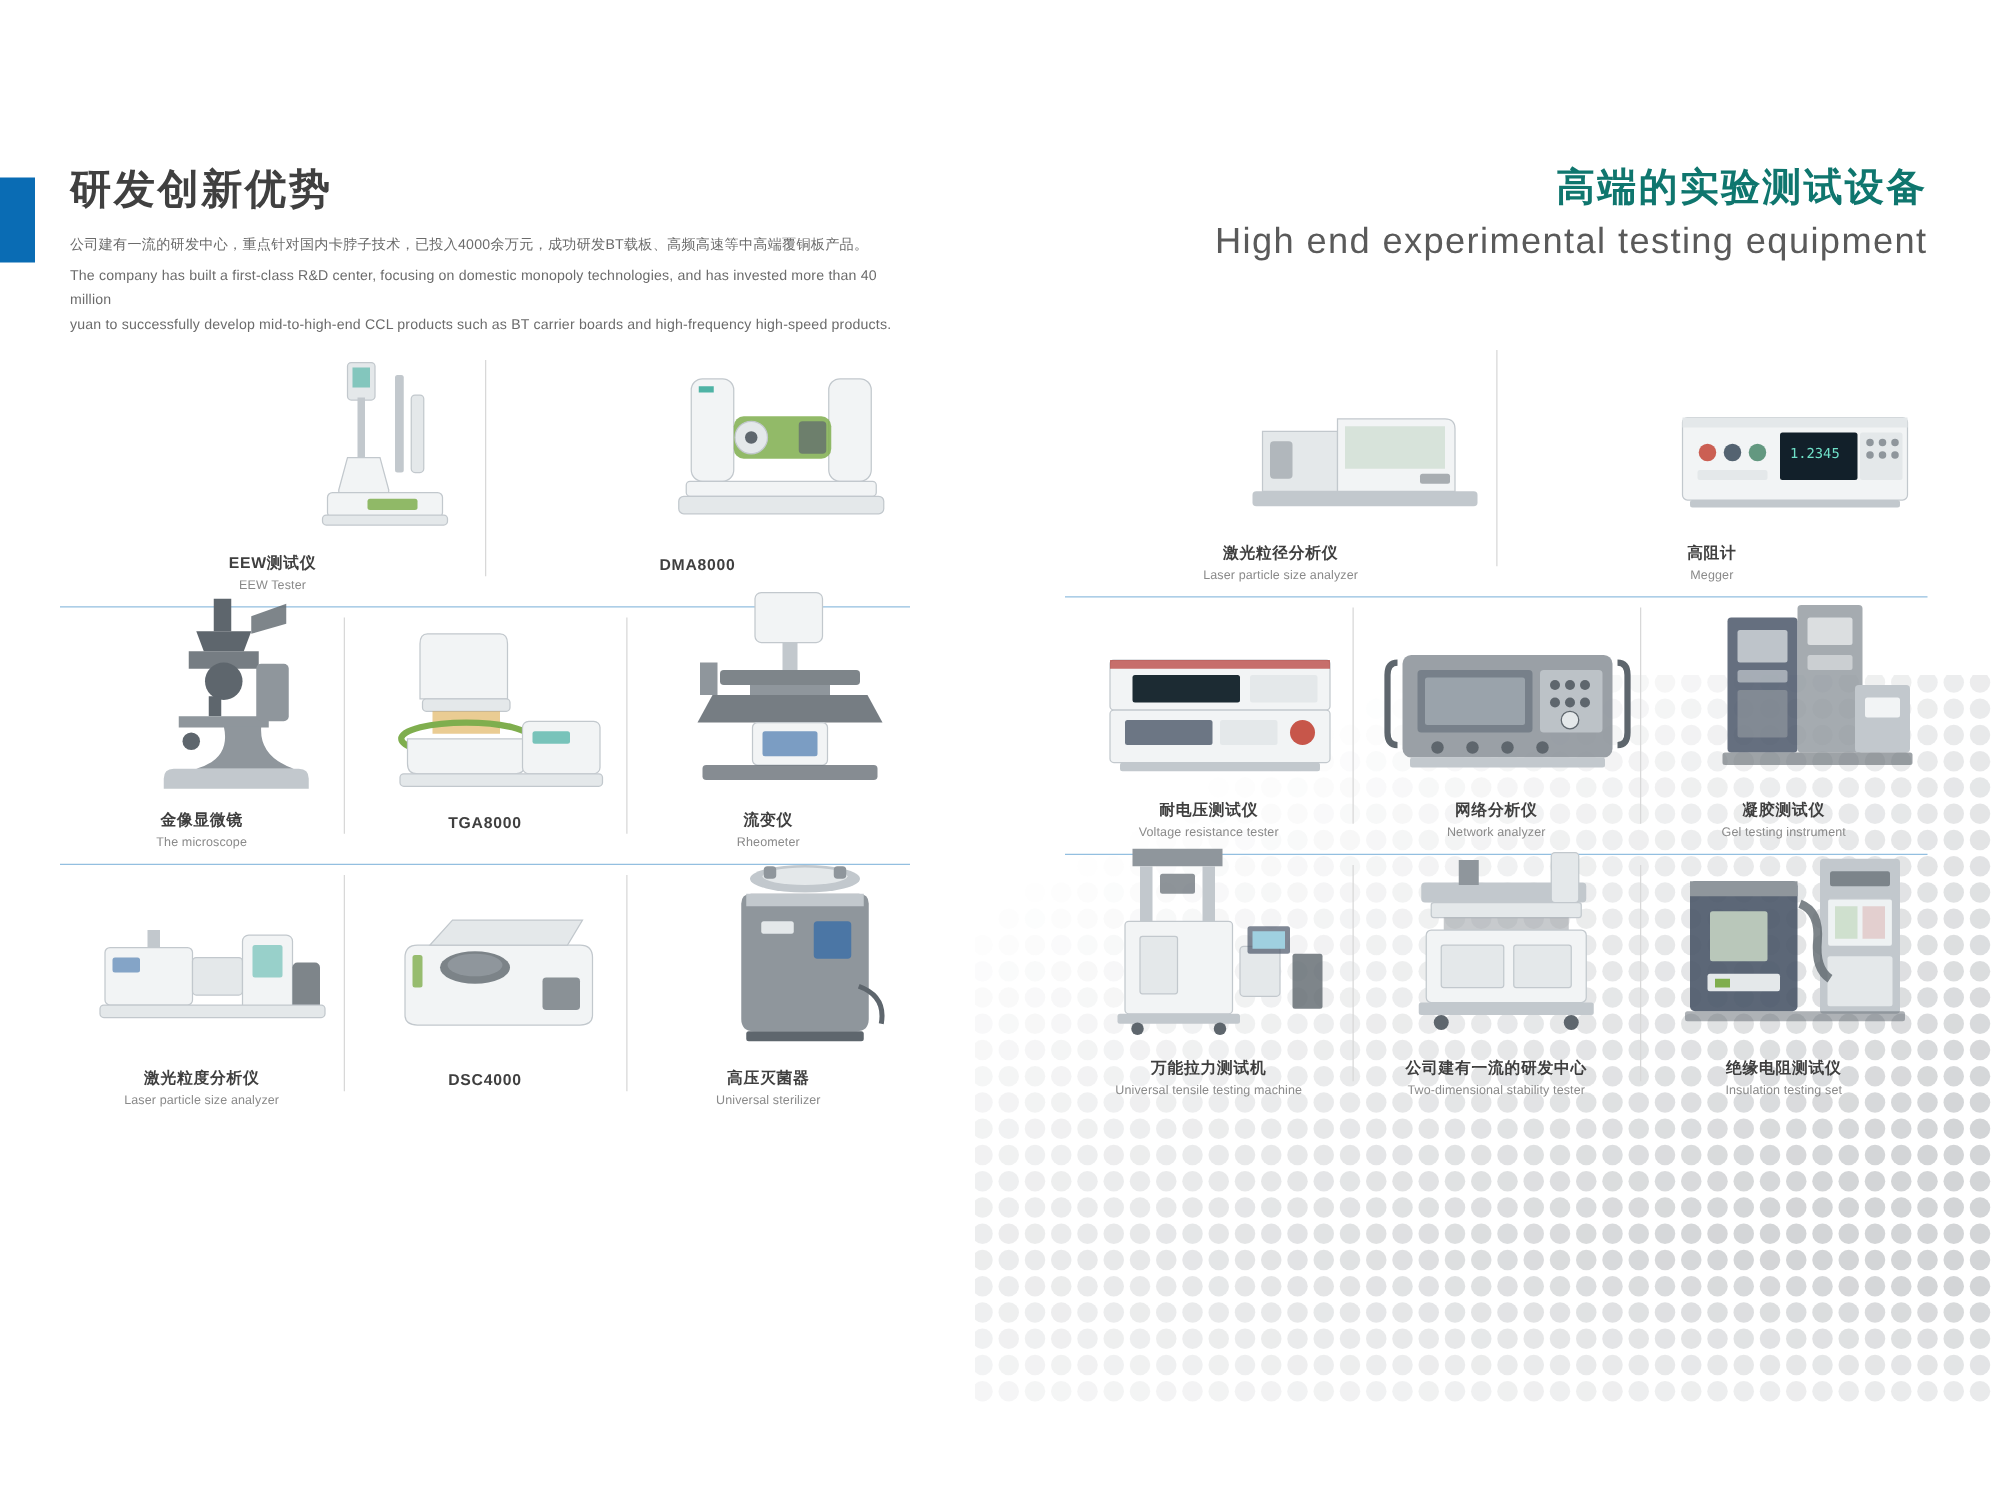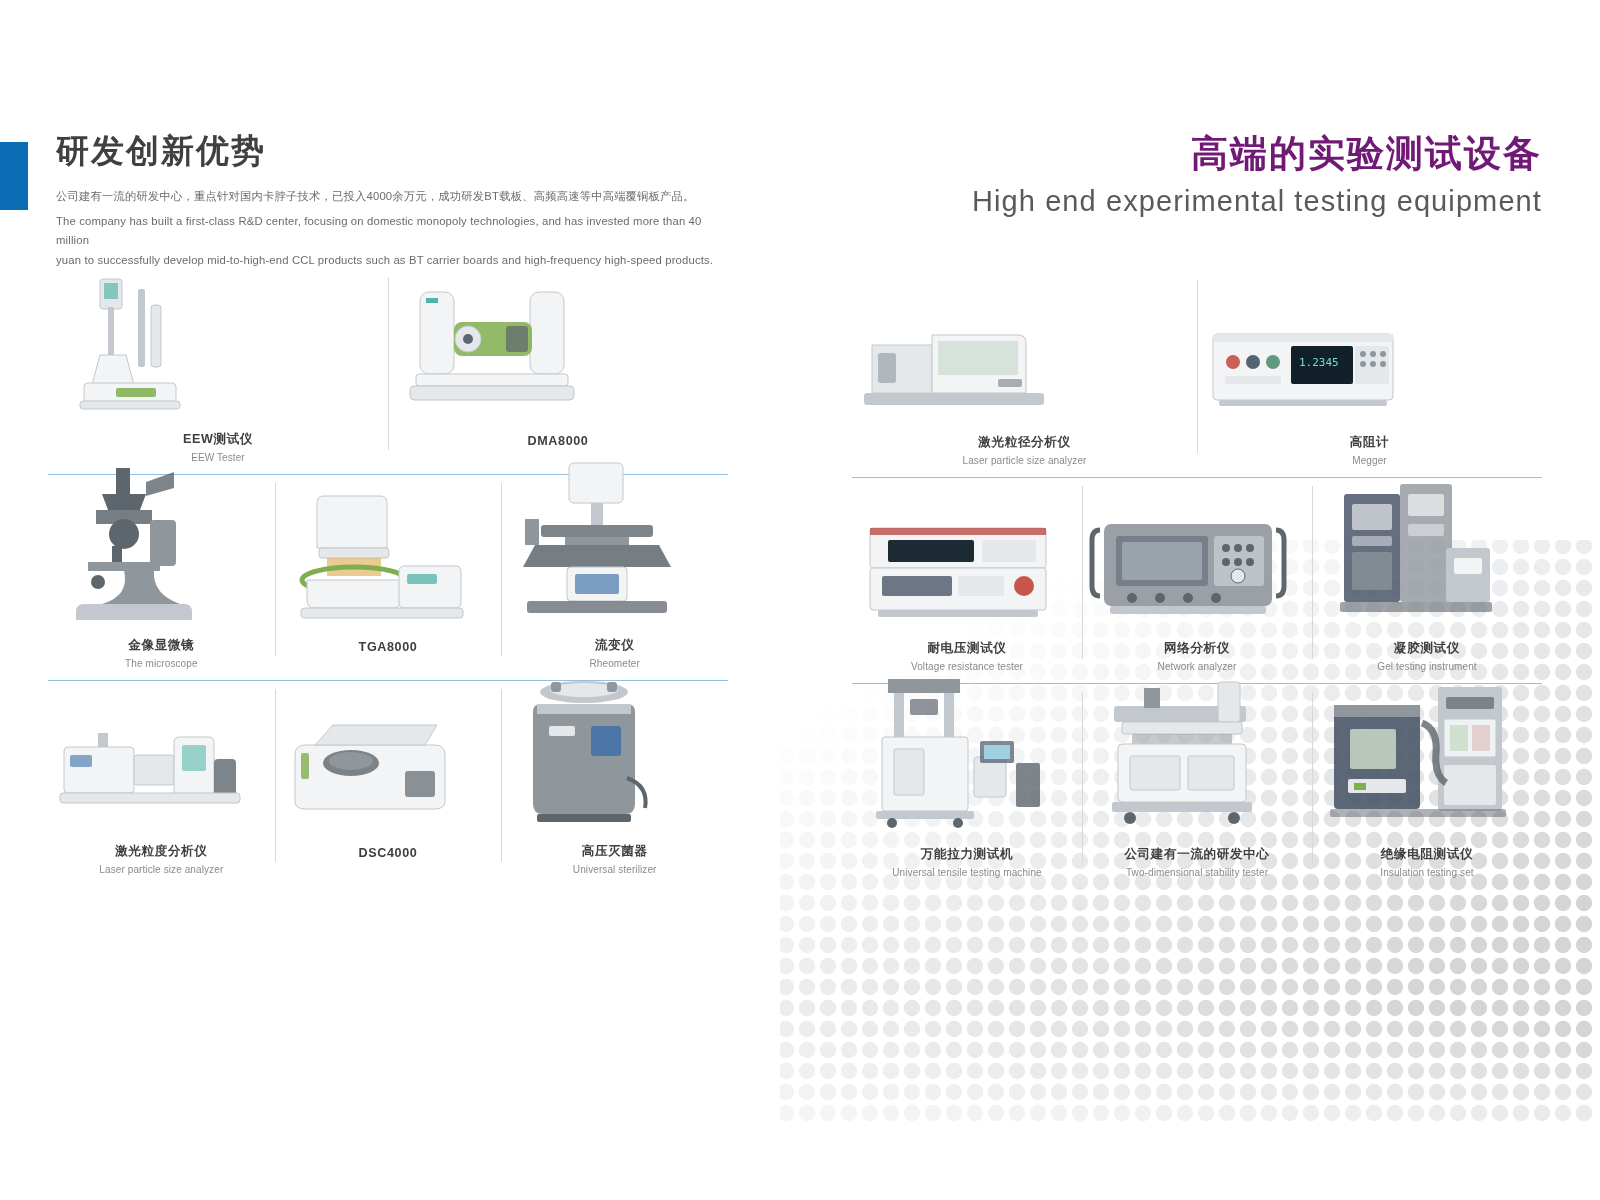--- a/index.html
+++ b/index.html
@@ -70,41 +70,41 @@
   .left-para.cn { margin-bottom: 5px; letter-spacing: 0.2px; }
 
   
   .right-panel {
     position: absolute;
     right: 58px;
     top: 130px;
     text-align: right;
   }
   .right-title-cn {
-    font-size: 37px;
+    font-size: 31px;
     font-weight: bold;
-    color: #701a75;
+    color: #0f766e;
     letter-spacing: 2px;
     line-height: 1.3;
     margin: 0;
   }
   .right-title-en {
     font-size: 29px;
     font-weight: normal;
     color: #5a5a5a;
     letter-spacing: 1.1px;
     line-height: 1.35;
     margin: 4px 0 0 0;
   }
 
   
   .grid-block {
     position: absolute;
   }
-  .grid-block.left-grid  { left: 48px;  top: 269px; width: 680px; }
+  .grid-block.left-grid  { left: 48px;  top: 280px; width: 680px; }
   .grid-block.right-grid { left: 852px; top: 272px; width: 690px; }
 
   .grid-row {
     display: flex;
     position: relative;
   }
 
   .row-divider {
     height: 1px;
     background: #93bfe0;
@@ -131,21 +131,21 @@
     width: 1px;
     background: #d8d8d8;
   }
 
   .cell-photo {
     width: 100%;
     height: 152px;
     position: relative;
     display: flex;
     align-items: flex-end;
-    justify-content: flex-start;
+    justify-content: flex-end;
   }
   .cell-photo svg { display: block; }
 
   .cap-cn {
     font-size: 12.6px;
     font-weight: bold;
     color: #3f3f3f;
     letter-spacing: 0.6px;
     margin-top: 10px;
     text-align: center;

